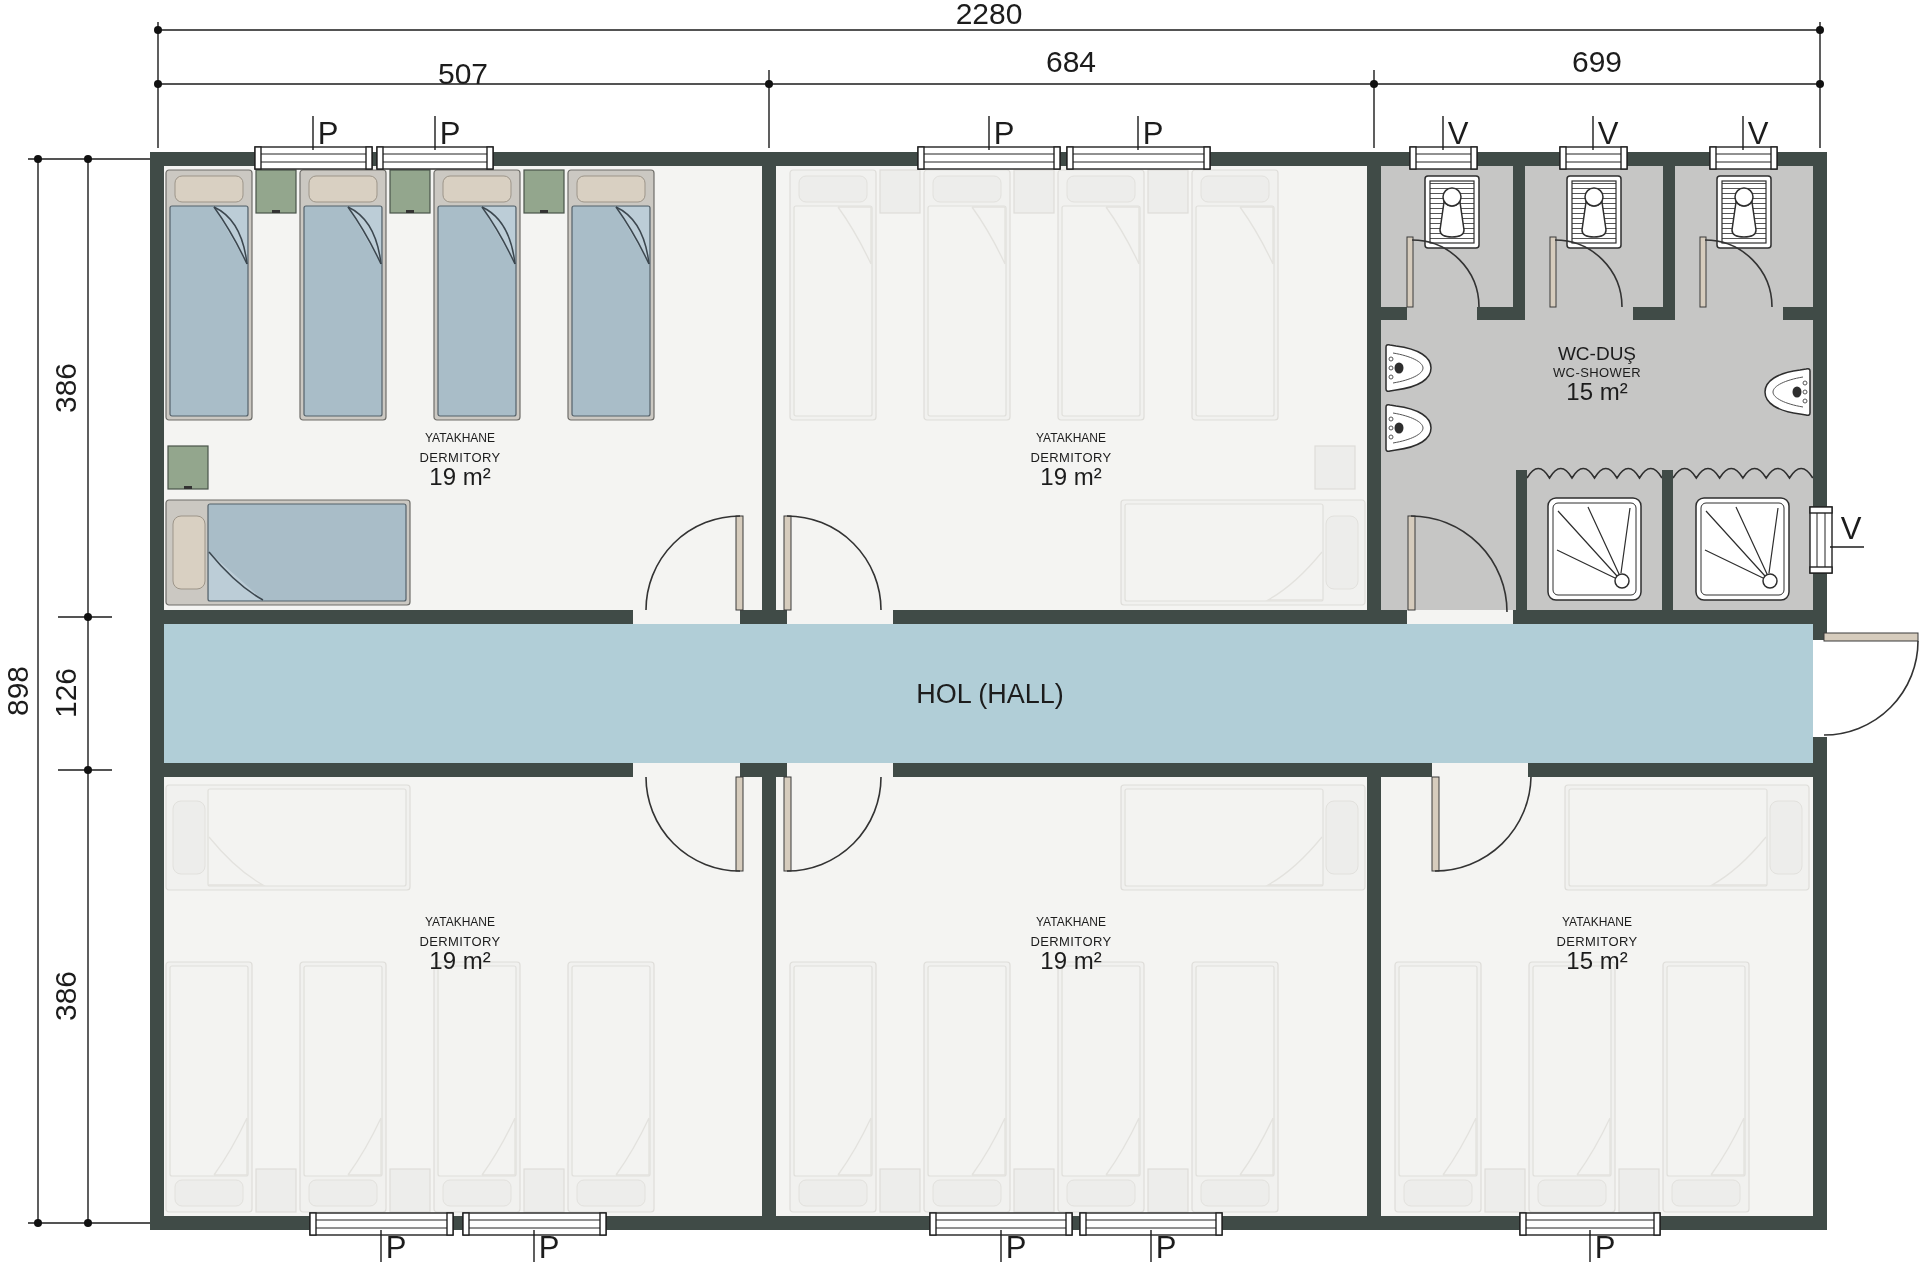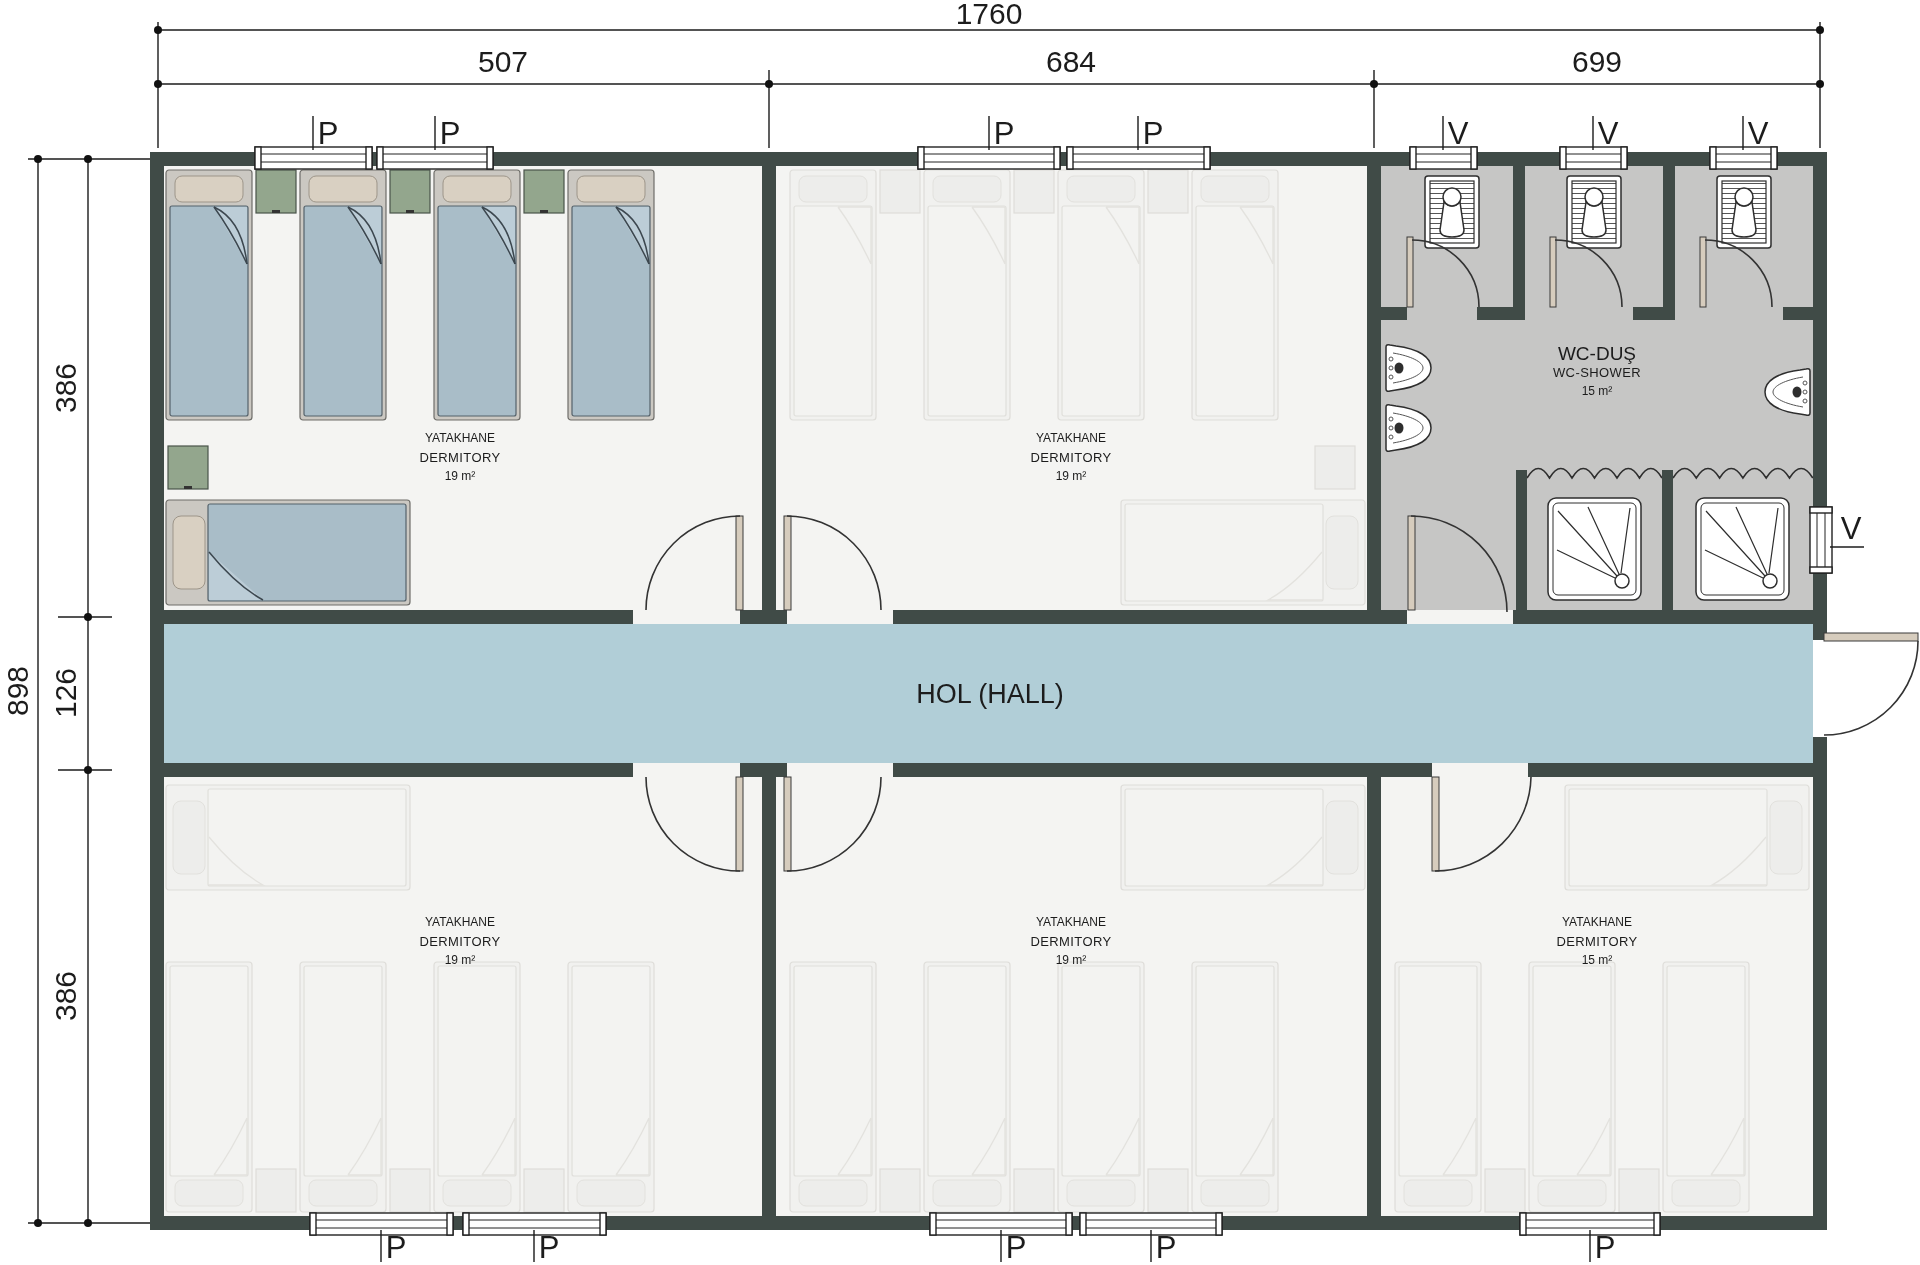--- a/index.html
+++ b/index.html
@@ -36,21 +36,21 @@
   .curtain{fill:none;stroke:#2e2e2e;stroke-width:1.6;}
   
   .lbl{position:absolute;transform:translate(-50%,-50%);white-space:nowrap;line-height:1;}
   .dim-num{font-size:30px;}
   .dim-num-v{font-size:30px;transform:translate(-50%,-50%) rotate(-90deg);}
   .win-letter{font-size:31px;}
   .hall-lbl{font-size:27px;}
   .room-label{position:absolute;transform:translate(-50%,-50%);text-align:center;white-space:nowrap;}
   .rl-name{font-size:12px;line-height:23px;display:block;}
   .rl-sub{font-size:13px;line-height:16px;display:block;letter-spacing:.4px;}
-  .rl-area{font-size:12px;line-height:21px;display:block;}
+  .rl-area{font-size:24px;line-height:21px;display:block;}
 </style>
 </head>
 <body>
 
 <div id="stage">
 
 <svg id="plan-svg" width="1920" height="1265" viewBox="0 0 1920 1265" xmlns="http://www.w3.org/2000/svg">
   <defs>
     <pattern id="hatch" width="6" height="5" patternUnits="userSpaceOnUse">
       <line x1="0" y1="2.5" x2="6" y2="2.5" stroke="#555" stroke-width="1"></line>
@@ -342,22 +342,22 @@
         <circle class="dot" cx="88" cy="617" r="4"></circle>
     <circle class="dot" cx="88" cy="770" r="4"></circle>
         <circle class="dot" cx="88" cy="1223" r="4"></circle>
 
     <path class="dim" d="M313,116 V150 M435,116 V150 M989,116 V150 M1138,116 V150 M1443,116 V150 M1593,116 V150 M1743,116 V150"></path>
     <path class="dim" d="M381,1230 V1262 M534,1230 V1262 M1001,1230 V1262 M1151,1230 V1262 M1590,1230 V1262"></path>
     <path class="dim" d="M1830,547 H1864"></path>
   </g>
 </svg>
 
-<div class="lbl dim-num" style="left:989px;top:14px;">1760</div>
-<div class="lbl dim-num" style="left:463px;top:62px;margin-left:40px;">507</div>
+<div class="lbl dim-num" style="left:989px;top:14px;">2280</div>
+<div class="lbl dim-num" style="left:463px;top:74px;">507</div>
 <div class="lbl dim-num" style="left:1071px;top:62px;">684</div>
 <div class="lbl dim-num" style="left:1597px;top:62px;">699</div>
 
 <div class="lbl dim-num-v" style="left:18px;top:691px;">898</div>
 <div class="lbl dim-num-v" style="left:66px;top:388px;">386</div>
 <div class="lbl dim-num-v" style="left:66px;top:693px;">126</div>
 <div class="lbl dim-num-v" style="left:66px;top:996px;">386</div>
 
 <div class="lbl win-letter" style="left:328px;top:133px;">P</div>
 <div class="lbl win-letter" style="left:450px;top:133px;">P</div>

